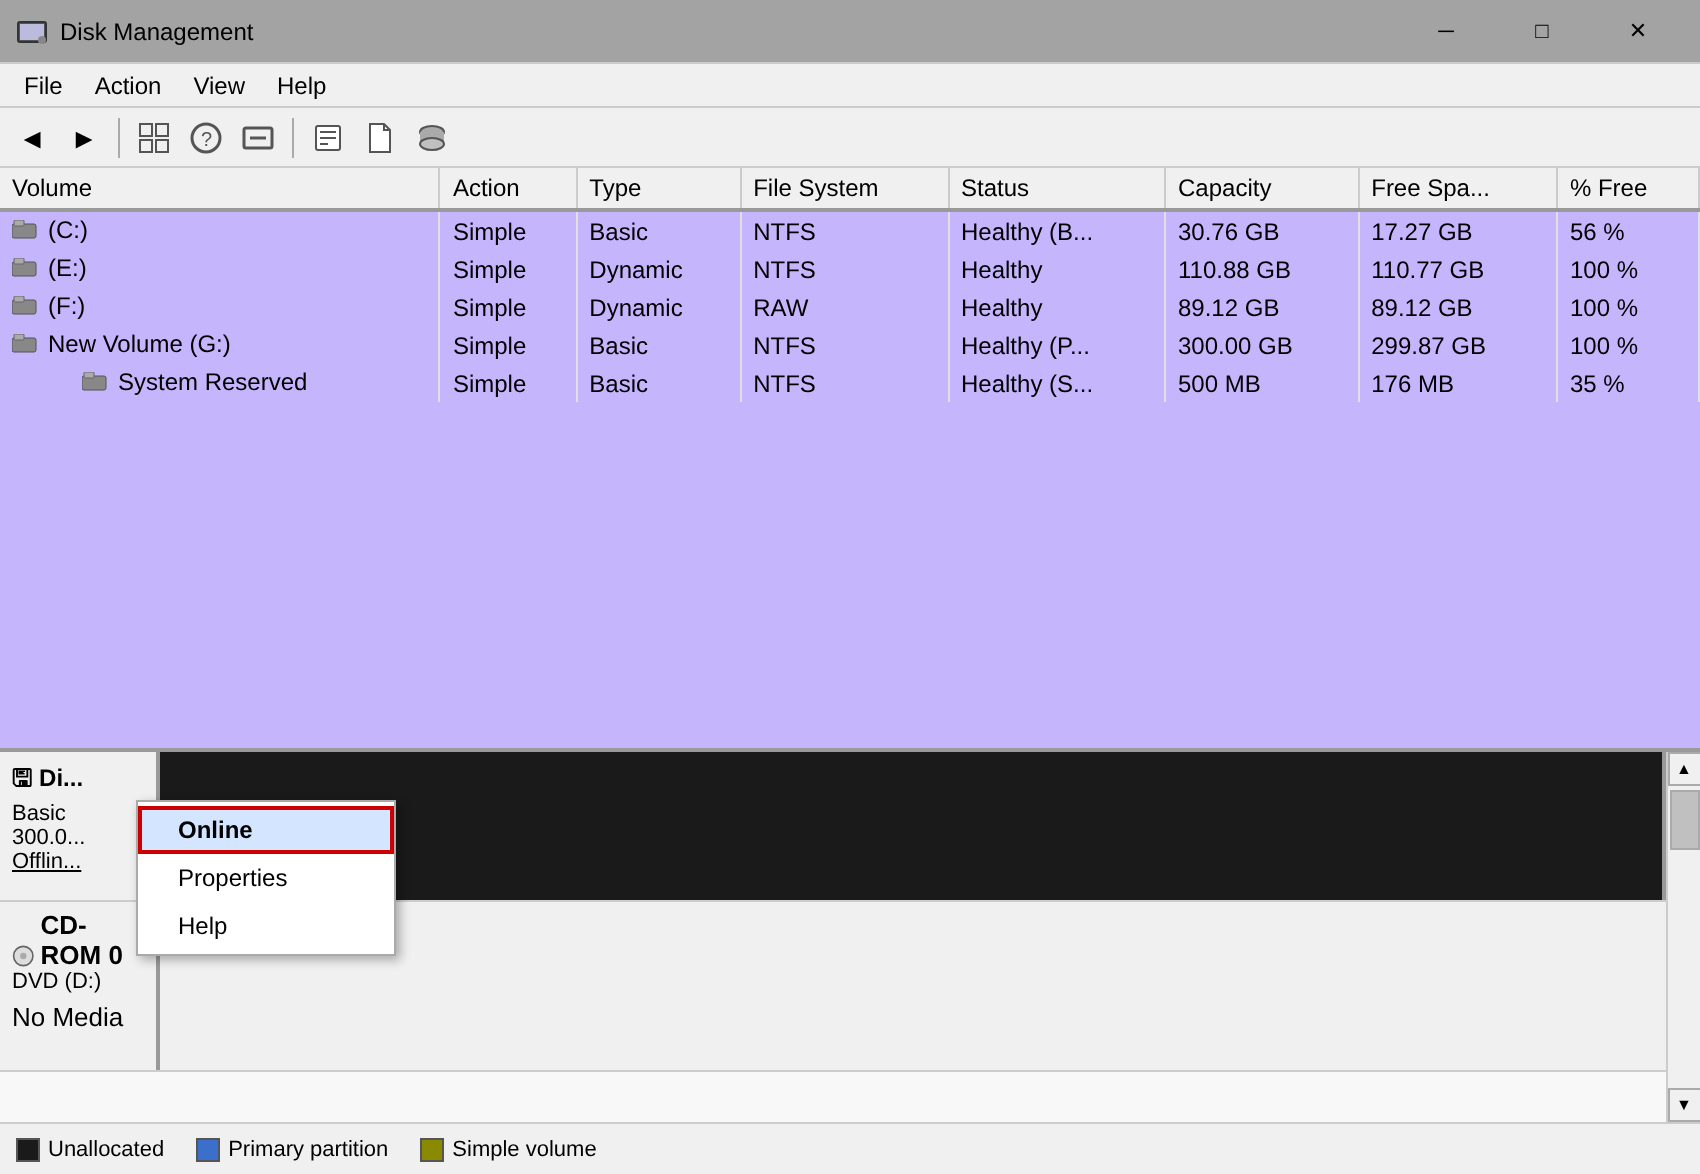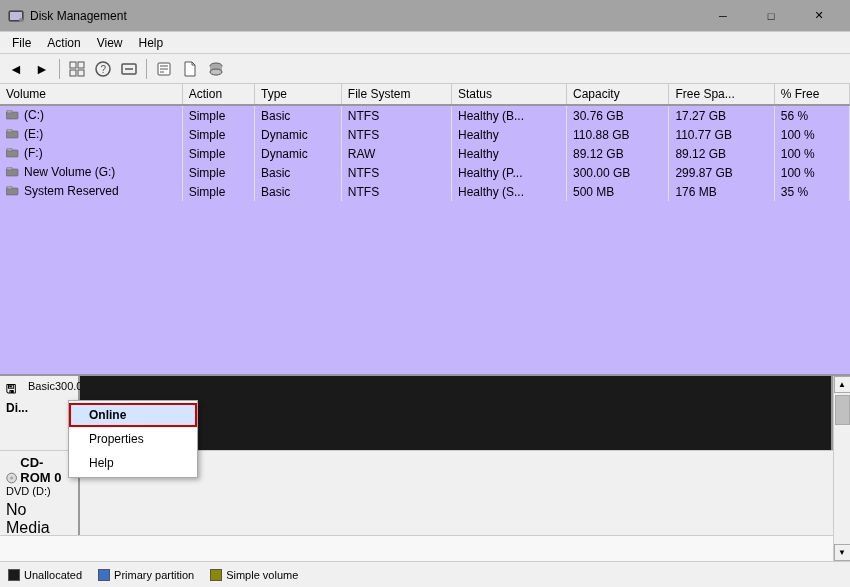--- a/index.html
+++ b/index.html
@@ -185,20 +185,21 @@
     }
 
     .disk-label {
       width: 80px;
       min-width: 80px;
       background: #f0f0f0;
       border-right: 2px solid #999;
       padding: 4px 6px;
       font-size: 11px;
       display: flex;
+      flex-direction: column;
       justify-content: flex-start;
     }
     .disk-label .disk-name { font-weight: bold; font-size: 12px; }
     .disk-label .disk-type { font-size: 11px; }
     .disk-label .disk-size { font-size: 11px; }
     .disk-label .disk-status { font-size: 11px; color: #000; text-decoration: underline; }
 
     .disk-partitions {
       flex: 1;
       display: flex;
@@ -437,21 +438,21 @@
     <td>Simple</td>
     <td>Basic</td>
     <td>NTFS</td>
     <td>Healthy (P...</td>
     <td>300.00 GB</td>
     <td>299.87 GB</td>
     <td>100 %</td>
   </tr>
           <tr>
     <td>
-      <span style="display:inline-flex;align-items:center;gap:4px;">
+      <span style="display:inline-flex;align-items:center;gap:4px;margin-left:35px;">
         <svg width="14" height="10" viewBox="0 0 14 10">
                   <rect x="0" y="2" width="12" height="7" rx="1" fill="#888" stroke="#555" stroke-width="0.5"></rect>
                   <rect x="1" y="0" width="5" height="3" rx="0.5" fill="#aaa" stroke="#666" stroke-width="0.5"></rect>
                 </svg>
         System Reserved
       </span>
     </td>
     <td>Simple</td>
     <td>Basic</td>
     <td>NTFS</td>
@@ -494,21 +495,21 @@
       <div class="disk-row cd-row">
         <div class="disk-label cd-label">
           <span style="display:flex;align-items:flex-end;gap:3px;font-weight:bold;font-size:13px;">
             <svg width="14" height="14" viewBox="0 0 14 14">
                 <circle cx="7" cy="7" r="6" fill="#ddd" stroke="#666" stroke-width="1"></circle>
                 <circle cx="7" cy="7" r="2" fill="#aaa"></circle>
               </svg>
             CD-ROM 0
           </span>
           <span style="font-size:11px;">DVD (D:)</span>
-          <span style="font-size:16px;margin-top:4px;">No Media</span>
+          <span style="font-size:13px;margin-top:4px;">No Media</span>
         </div>
         <div class="disk-partitions" style="background:#f0f0f0;">
         </div>
       </div>
     </div>
   </div>
 
 </div>
 
 <div class="status-bar">

